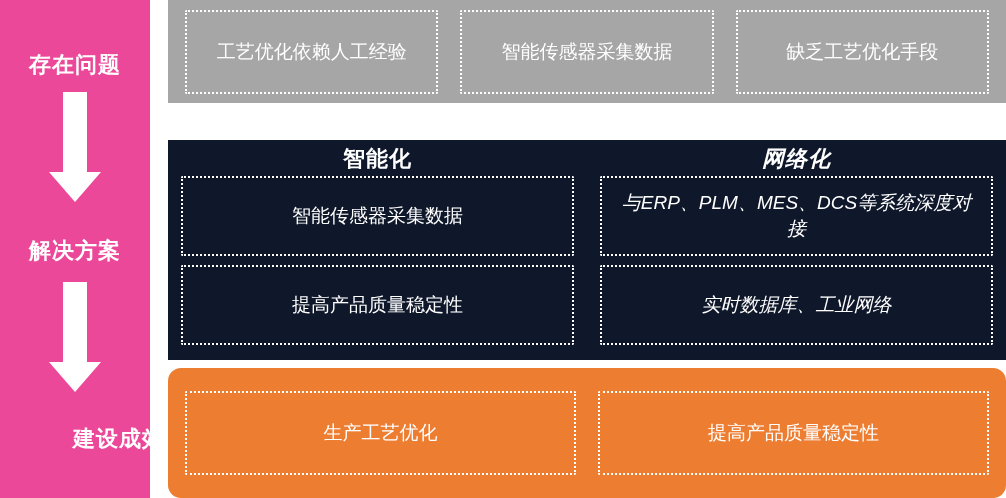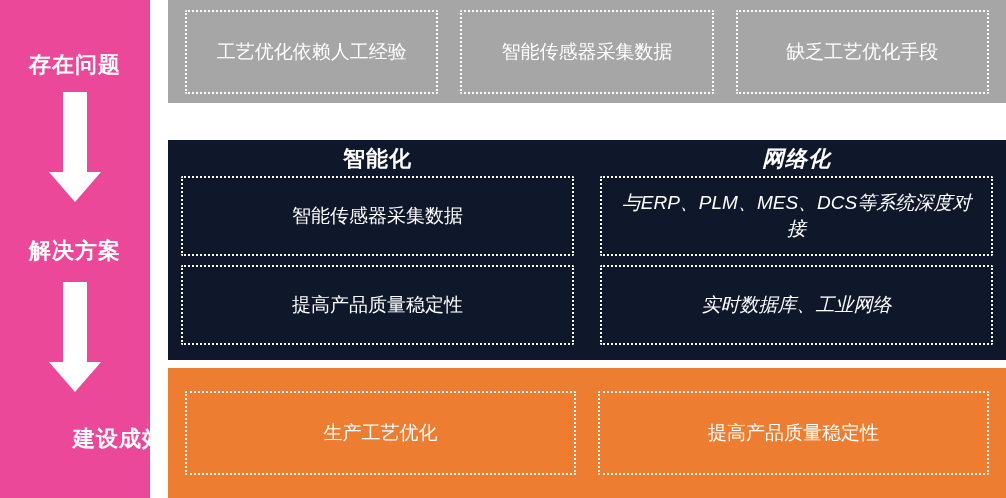--- a/index.html
+++ b/index.html
@@ -31,21 +31,21 @@
   }
   
   .main{position:absolute;left:168px;top:0;width:838px;height:498px;}
   .band{position:absolute;left:0;width:838px;box-sizing:border-box;}
   .band-problems{
     top:0;height:103px;background:#A6A6A6;
     display:flex;align-items:center;padding:0 17px;gap:22px;
   }
   .band-results{
     top:368px;height:130px;background:#ED7D31;
-    display:flex;align-items:center;padding:0 17px;gap:22px;
+    display:flex;align-items:center;padding:0 17px;gap:22px;border-radius:13px;
   }
   .dotted-box{
     flex:1;height:84px;border:2px dotted #ffffff;border-radius:2px;
     display:flex;align-items:center;justify-content:center;
     color:#ffffff;font-size:19px;text-align:center;
     padding:0 22px;line-height:1.35;box-sizing:border-box;
   }
   
   .band-solutions{top:140px;height:220px;display:flex;}
   .sol-col{flex:1;display:flex;flex-direction:column;}

